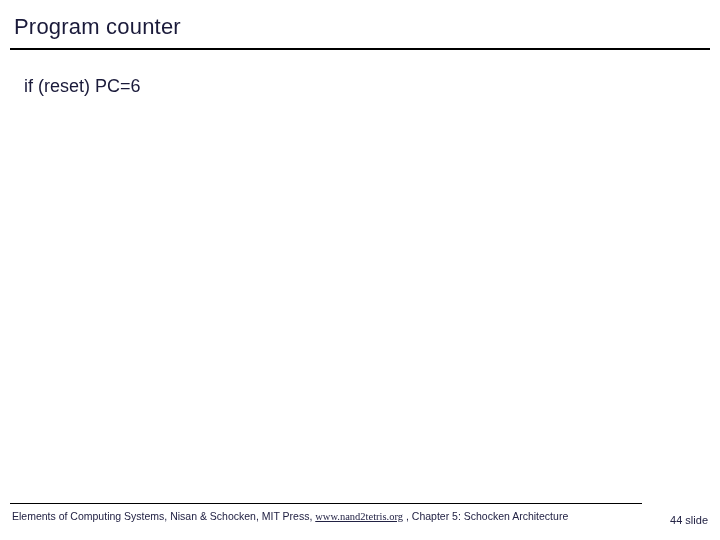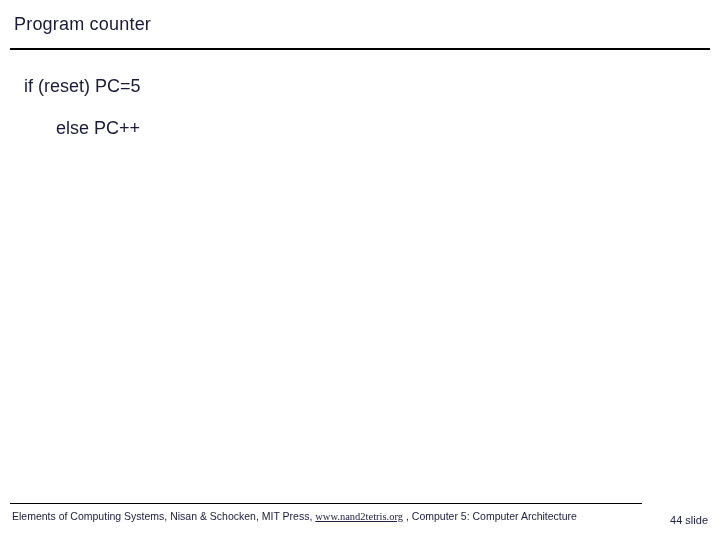--- a/index.html
+++ b/index.html
@@ -16,21 +16,21 @@
   .slide {
     width: 720px;
     height: 540px;
     position: relative;
     box-sizing: border-box;
   }
   .title {
     position: absolute;
     top: 14px;
     left: 14px;
-    font-size: 18px;
+    font-size: 22px;
     font-weight: 400;
     color: #1a1a3a;
     letter-spacing: 0.2px;
   }
   .hr-top {
     position: absolute;
     top: 48px;
     left: 10px;
     right: 10px;
     height: 0;
@@ -78,25 +78,24 @@
 </head>
 <body>
 
 <div class="slide">
 
   <div class="title">Program counter</div>
 
   <div class="hr-top"></div>
 
   <div class="body">
-    <div class="line1">if (reset) PC=5</div>
-    <div class="line3">else PC++</div>
+    <div class="line1">if (reset) PC=6</div>
   </div>
 
   <div class="hr-bot"></div>
 
   <div class="footer">
-    <span>Elements of Computing Systems, Nisan &amp; Schocken, MIT Press, </span><span class="link">www.nand2tetris.org</span><span> , Computer 5: Computer Architecture</span>
+    <span>Elements of Computing Systems, Nisan &amp; Schocken, MIT Press, </span><span class="link">www.nand2tetris.org</span><span> , Chapter 5: Schocken Architecture</span>
   </div>
 
   <div class="pagenum">44 slide</div>
 
 </div>
 
 </body></html>

